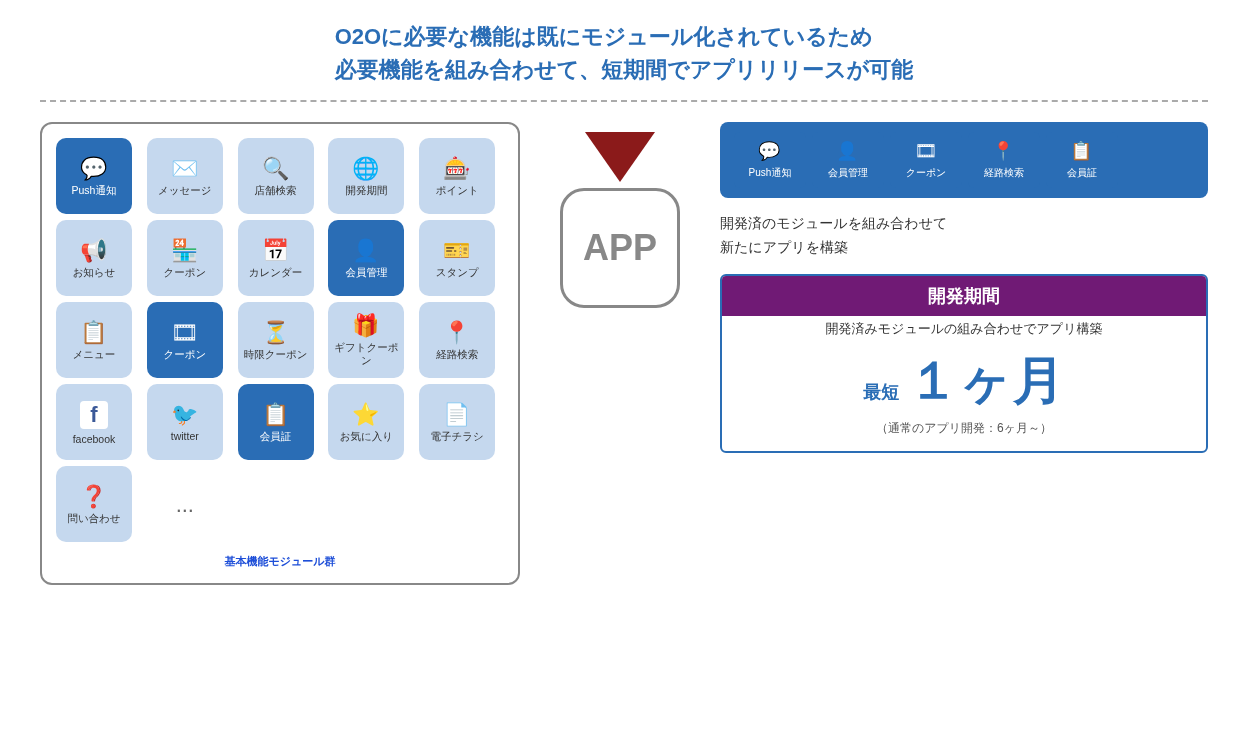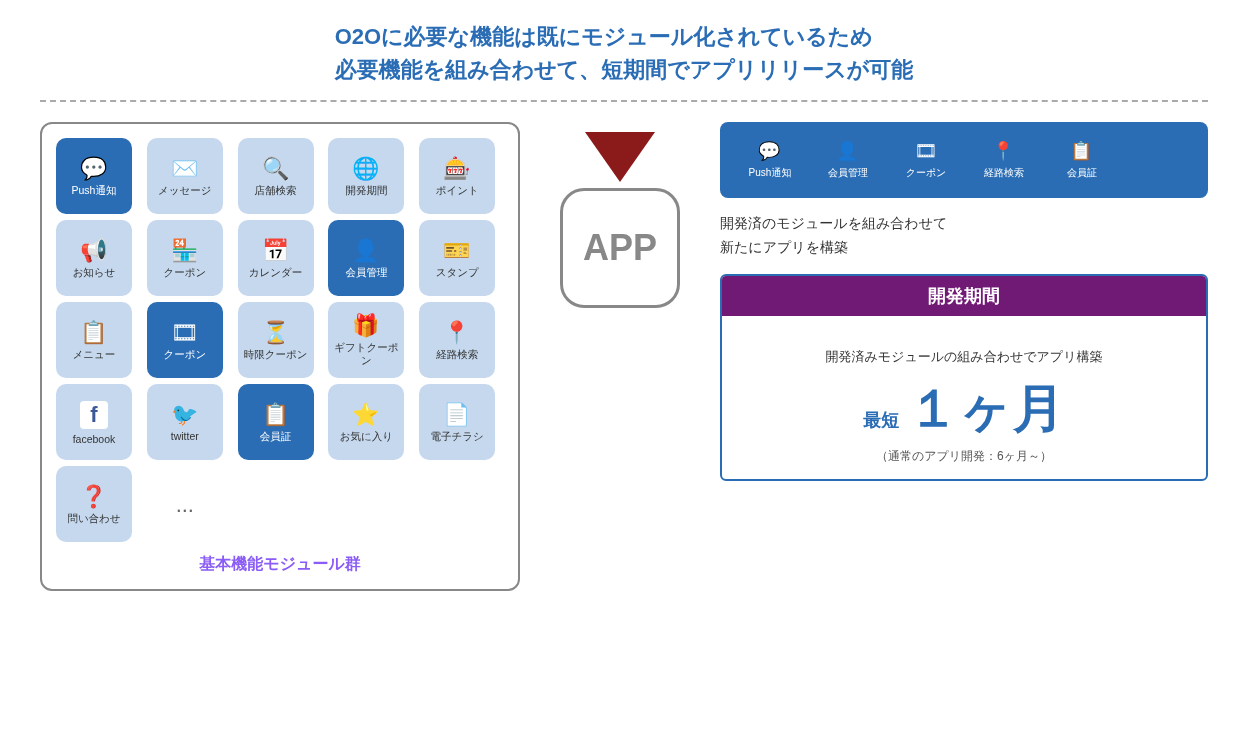--- a/index.html
+++ b/index.html
@@ -90,23 +90,23 @@
       justify-content: center;
       font-size: 22px;
       color: #666;
       background: transparent;
       border: none;
     }
 
     .bottom-label {
       text-align: center;
       margin-top: 12px;
-      font-size: 16px;
-      font-weight: bold;
-      color: #8b5cf6;
+      font-size: 11px;
+      font-weight: bold;
+      color: #1d4ed8;
     }
 
     
     .middle-area {
       display: flex;
       flex-direction: column;
       align-items: center;
       justify-content: flex-start;
       padding-top: 10px;
       flex-shrink: 0;
@@ -193,21 +193,21 @@
     .dev-period-header {
       background: #701a75;
       color: #fff;
       text-align: center;
       font-size: 18px;
       font-weight: bold;
       padding: 8px;
     }
 
     .dev-period-body {
-      padding: 32px 20px 14px;
+      padding: 4px 20px 14px;
       text-align: center;
     }
 
     .dev-sub-text {
       font-size: 13px;
       color: #333;
       margin-bottom: 8px;
     }
 
     .dev-duration-label {

